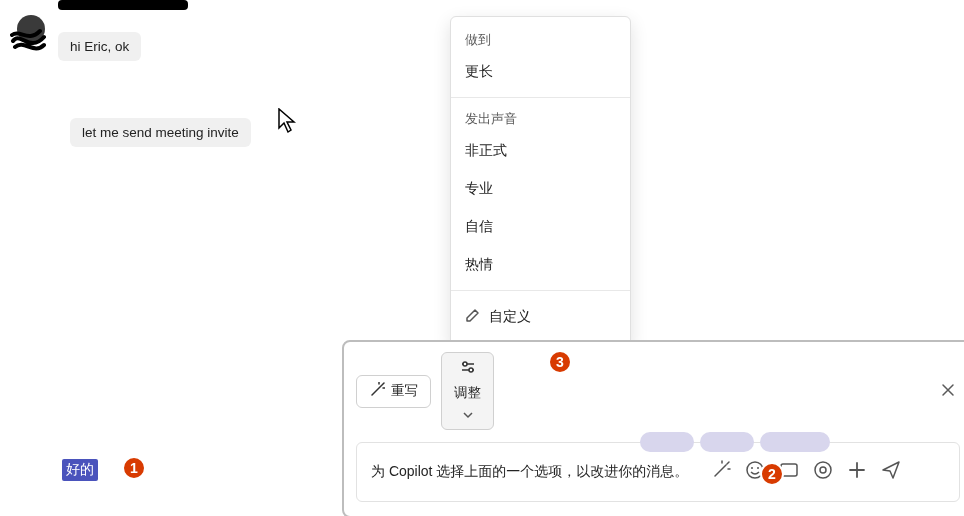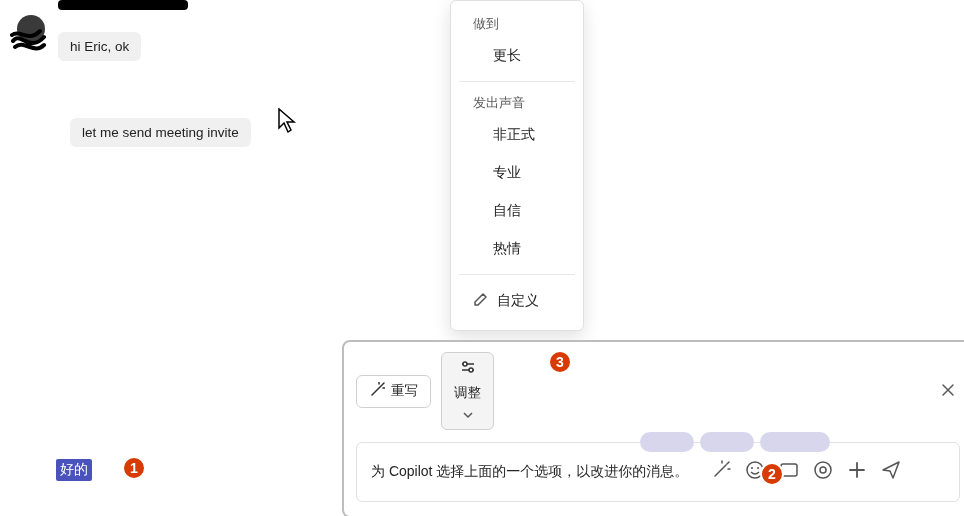--- a/index.html
+++ b/index.html
@@ -21,28 +21,28 @@
     padding: 7px 12px;
     font-size: 13.5px;
     color: #222;
   }
 
   
   .cursor { position:absolute; left:278px; top:108px; pointer-events:none; }
 
   
   .menu {
-    position: absolute; left: 450px; top: 0; width: 134px;
+    position: absolute; left: 450px; top: 16px; width: 181px;
     background:#fff; border:1px solid #e0e0e0; border-radius:6px;
     box-shadow: 0 6px 18px rgba(0,0,0,.12);
-    padding: 8px 8px 10px;
+    padding: 8px 0 10px;
     font-size: 14px;
   }
   .menu .group-label { color:#5b5b5b; font-size:13px; padding:6px 14px 4px; }
-  .menu .item { padding:10px 14px; cursor:pointer; color:#242424;margin-left:20px; }
+  .menu .item { padding:10px 14px; cursor:pointer; color:#242424; }
   .menu .item.selected {
     margin: 4px 8px; padding:8px 10px;
     border:2px solid #111; border-radius:4px;
   }
   .menu hr { border:none; border-top:1px solid #e8e8e8; margin:6px 0; }
   .menu .custom { padding:10px 14px; display:flex; align-items:center; gap:8px; color:#242424; cursor:pointer; }
 
   
   .copilot-panel {
     position:absolute; left:342px; top:340px; width:632px;
@@ -58,21 +58,21 @@
   }
   .btn.active { background:#f4f4f4;flex-direction:column; }
   .copilot-close { margin-left:auto; cursor:pointer; color:#5a5a5a; font-size:18px; line-height:1; padding:4px;}
   .copilot-hint {
     margin-top:12px; border:1px solid #e2e2e2; border-radius:6px;
     padding:20px 14px; font-size:14px; color:#242424;
   }
 
   
   .compose {
-    position:absolute; left:56px; top:448px; right:62px; height:44px;
+    position:absolute; left:62px; top:448px; right:62px; height:44px;
     display:flex; align-items:center;
   }
   .compose-input {
     font-size:14px; color:#fff; background:#4a53bc;
     padding:2px 4px; border-radius:2px;
   }
   .compose-icons {
     margin-left:auto; display:flex; align-items:center; gap:12px;
   }
   .icon-btn { width:22px; height:22px; display:flex; align-items:center; justify-content:center; cursor:pointer; color:#555;}

